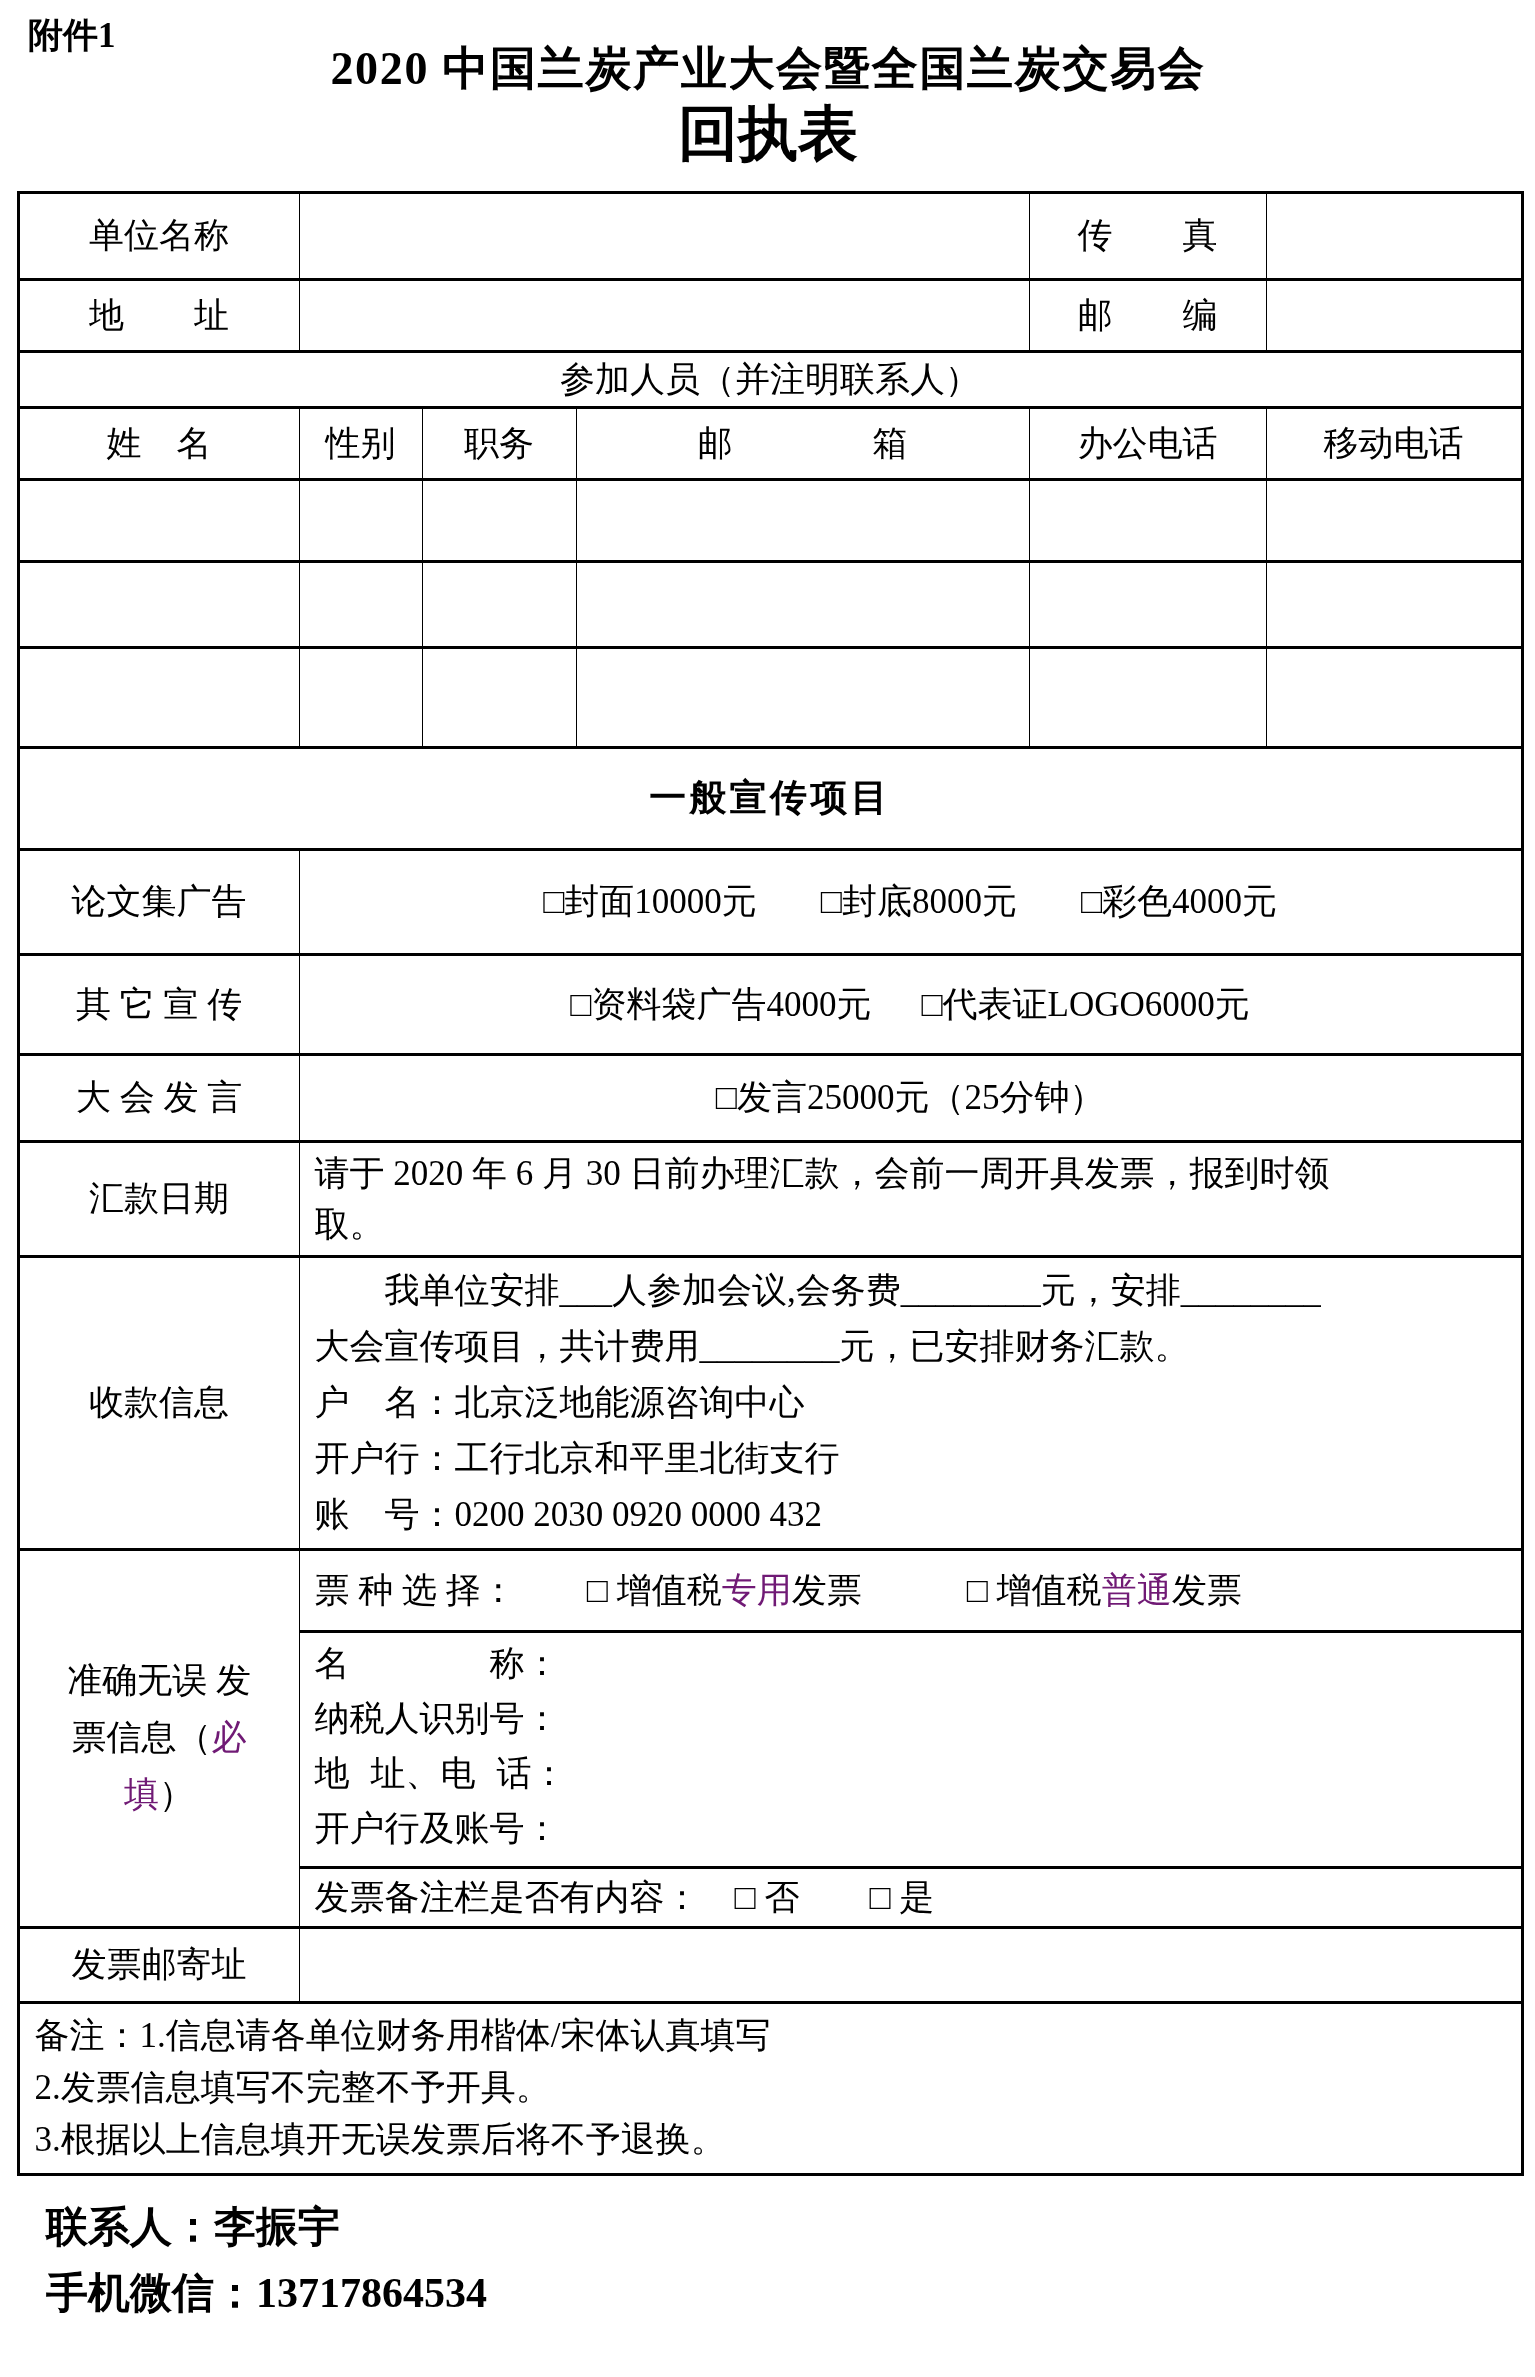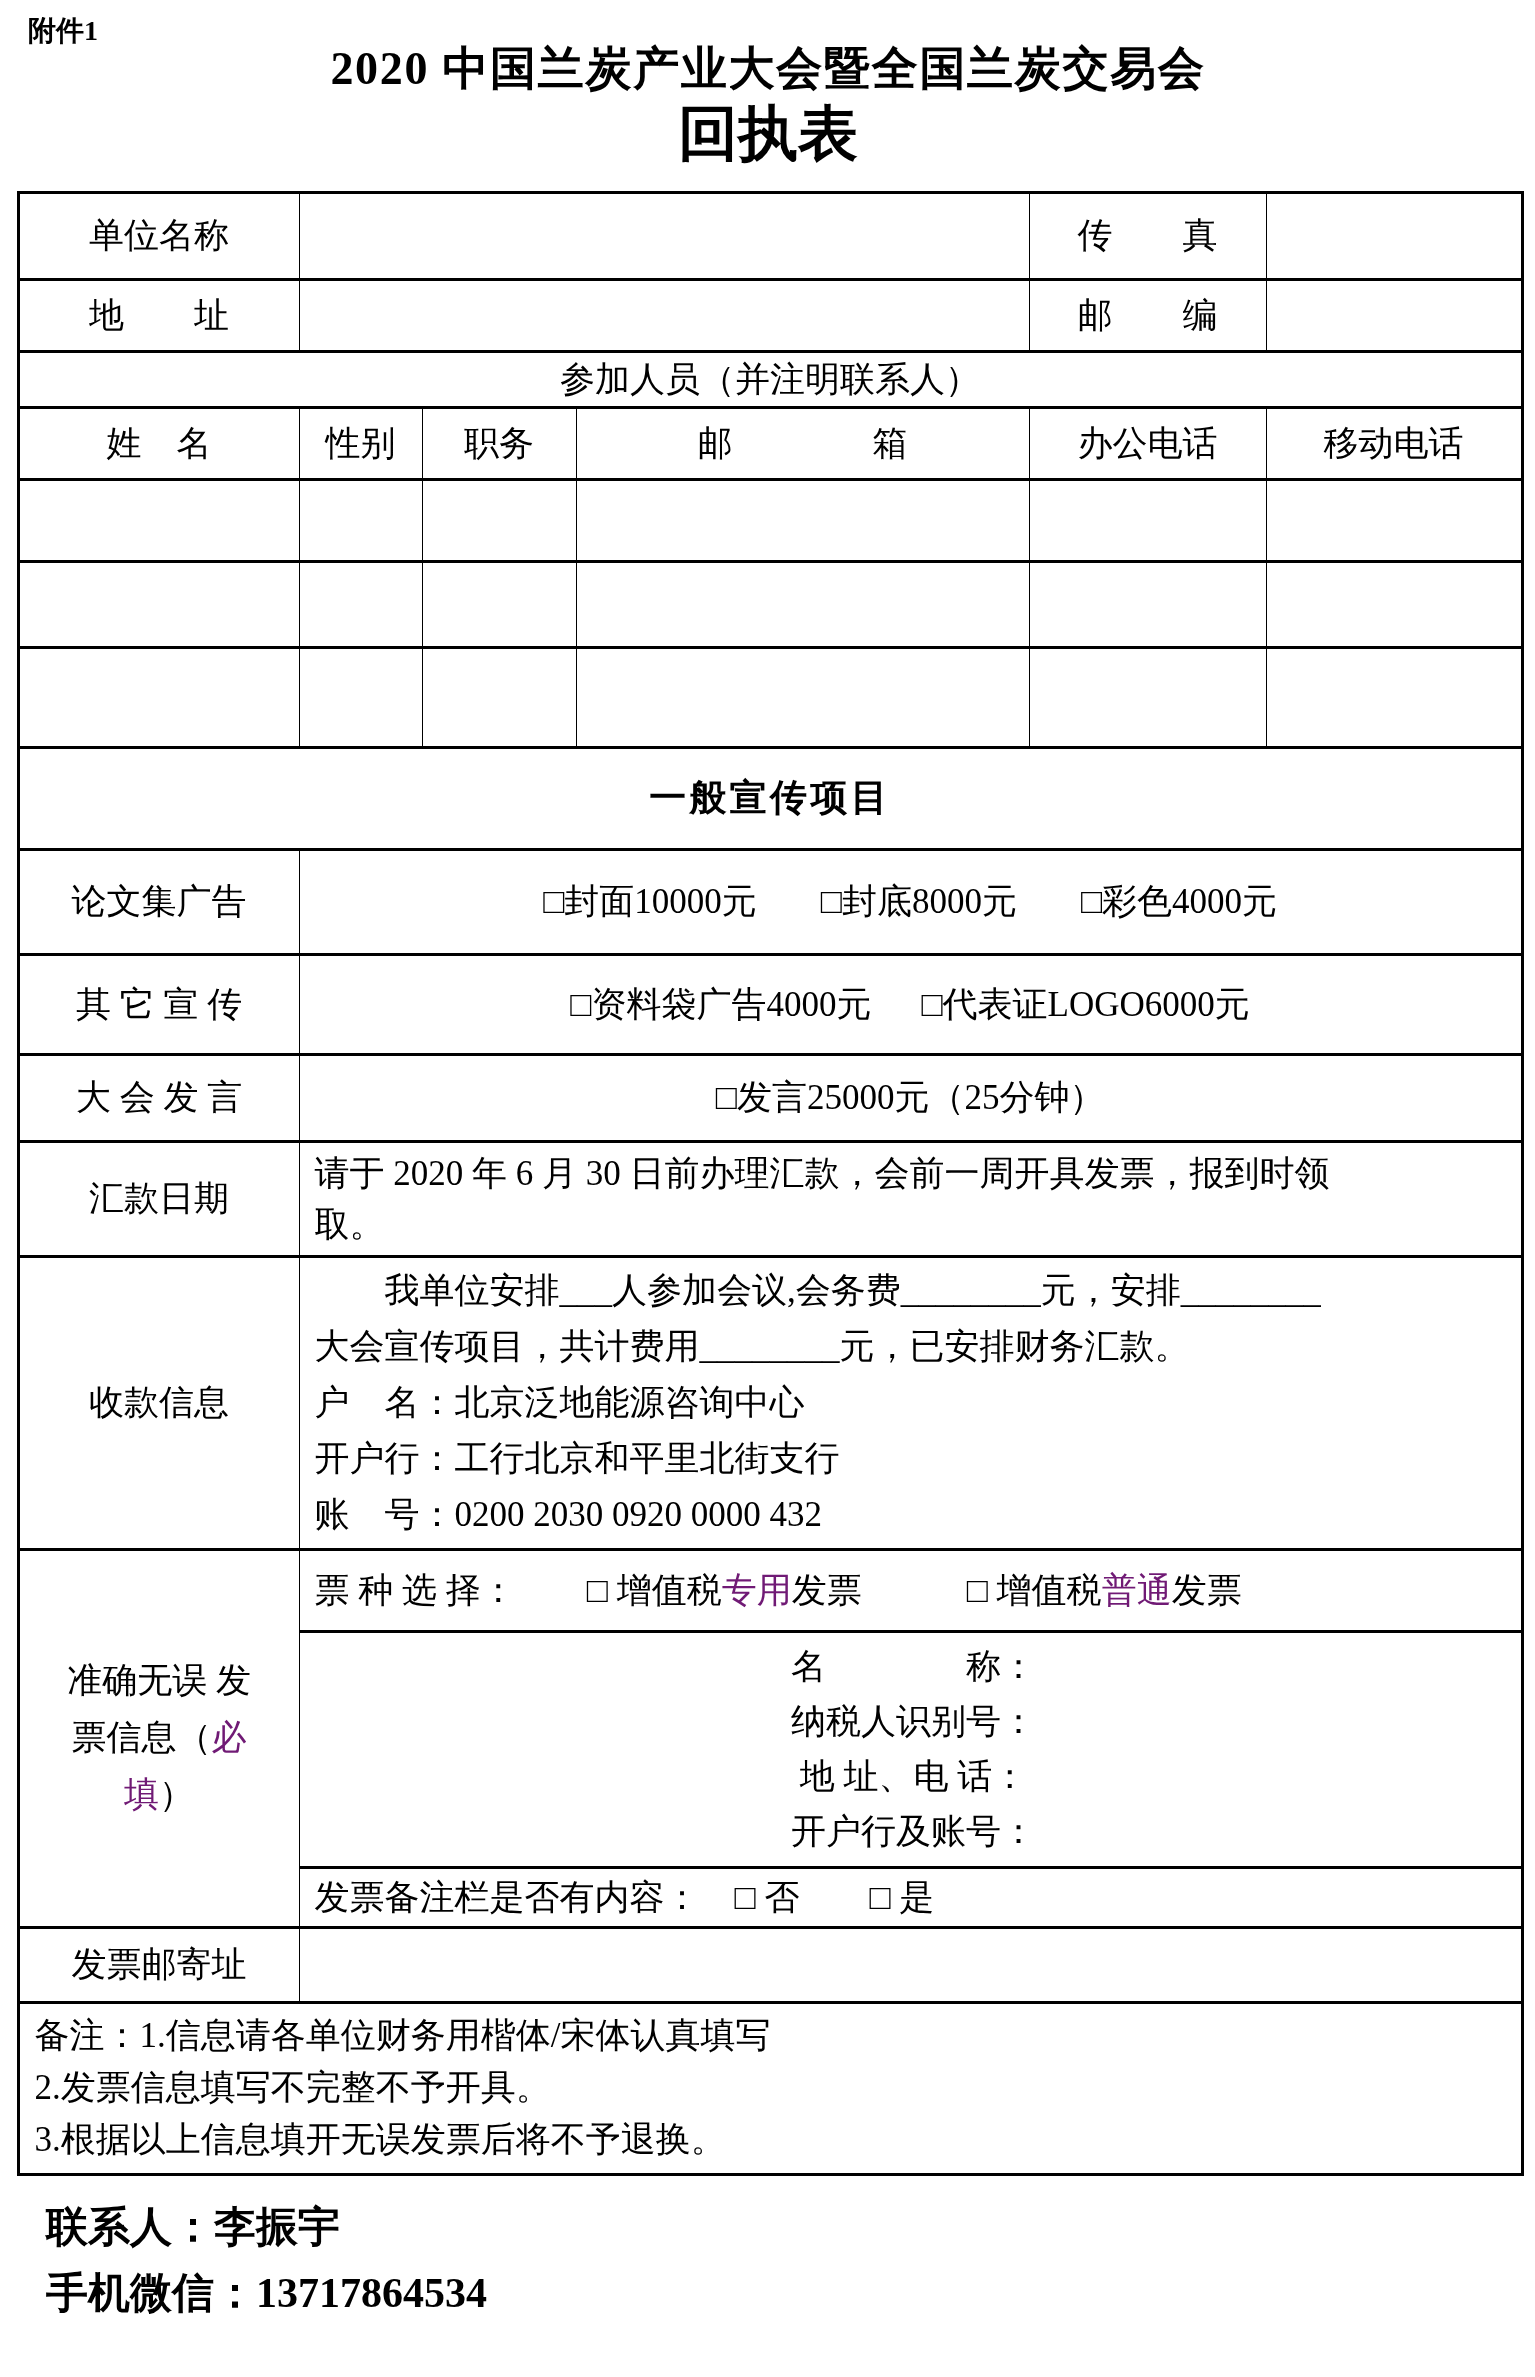--- a/index.html
+++ b/index.html
@@ -3,21 +3,21 @@
 <meta charset="utf-8">
 <style>
   html,body{margin:0;padding:0;}
   body{
     width:1536px;height:2377px;background:#ffffff;color:#000;
     font-family:"Liberation Serif","DejaVu Serif",serif;
     position:relative;overflow:hidden;
   }
   .attachment{
     position:absolute;left:28px;top:11.6px;
-    font-size:28px;font-weight:700;
+    font-size:35px;font-weight:700;
   }
   .title{
     margin:38px 0 0 0;text-align:center;
     font-size:46px;font-weight:700;letter-spacing:1.7px;
   }
   .subtitle{
     text-align:center;font-size:60px;font-weight:700;
     margin-top:0px;line-height:1.15;
   }
   table.form{
@@ -41,21 +41,21 @@
   .date-cell{padding-right:33px;}
   .date-cell div{line-height:51px;text-align:left;}
   .pay-cell{padding:5px 8.3px 5px 15px;}
   .pay-cell div{line-height:56px;text-align:left;white-space:nowrap;}
   .inv-label-cell{padding:0 33px;line-height:1.62;}
   .inv-type-cell{padding-left:15px;}
   .inv-type-label{margin-right:71px;}
   .inv-opt-1{margin-right:105px;white-space:nowrap;}
   .inv-opt-2{white-space:nowrap;}
   .inv-fields-cell{padding:6.6px 8.3px 6.6px 15px;}
-  .inv-fields-cell div{line-height:55px;text-align:center;}
+  .inv-fields-cell div{line-height:55px;text-align:left;font-family:Liberation Mono, monospace;}
   .notes-cell{padding:6.6px 8.3px 6.6px 15px;}
   .notes-cell div{line-height:52px;text-align:left;}
   .red{color:#701a75;}
   .footer{
     margin:28px 0 0 46px;font-size:42px;font-weight:700;
   }
   .footer div{margin-bottom:20px;line-height:1.1;}
 </style>
 </head>
 <body>

